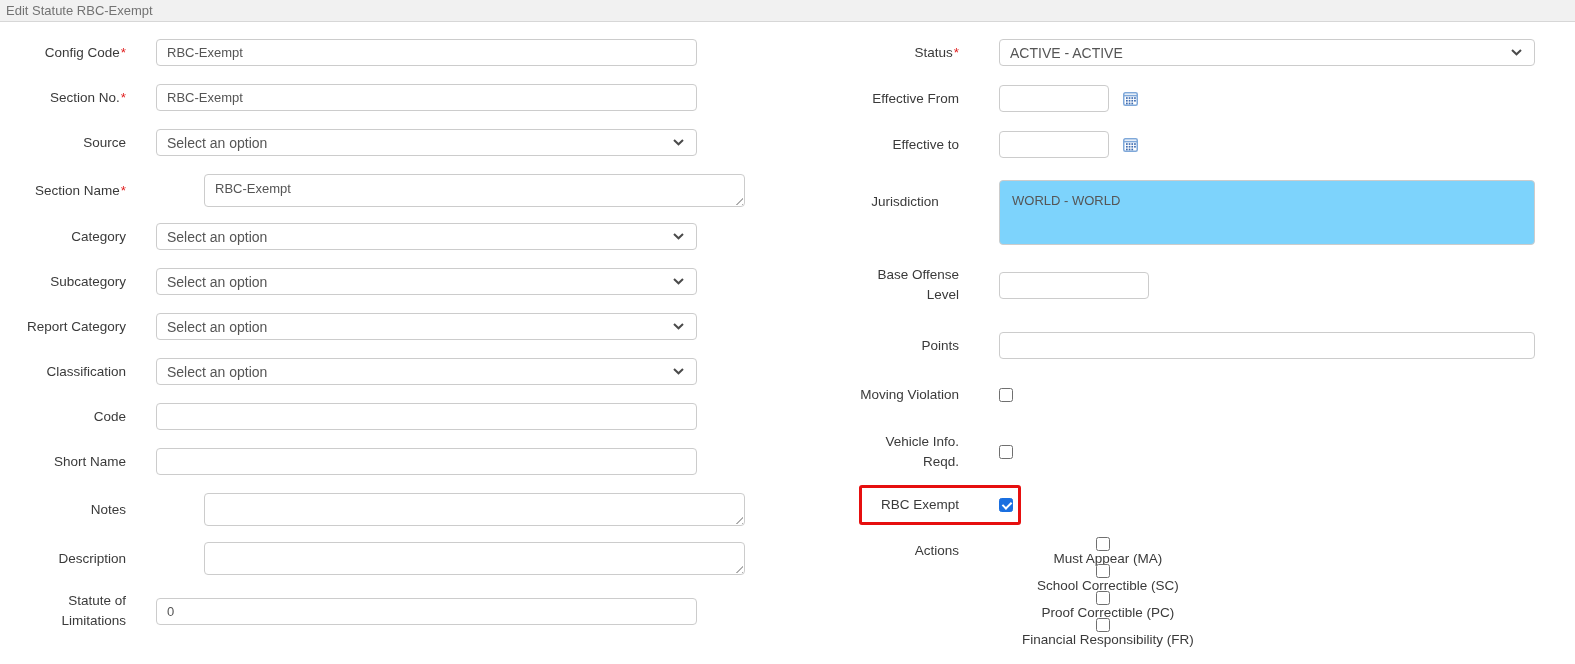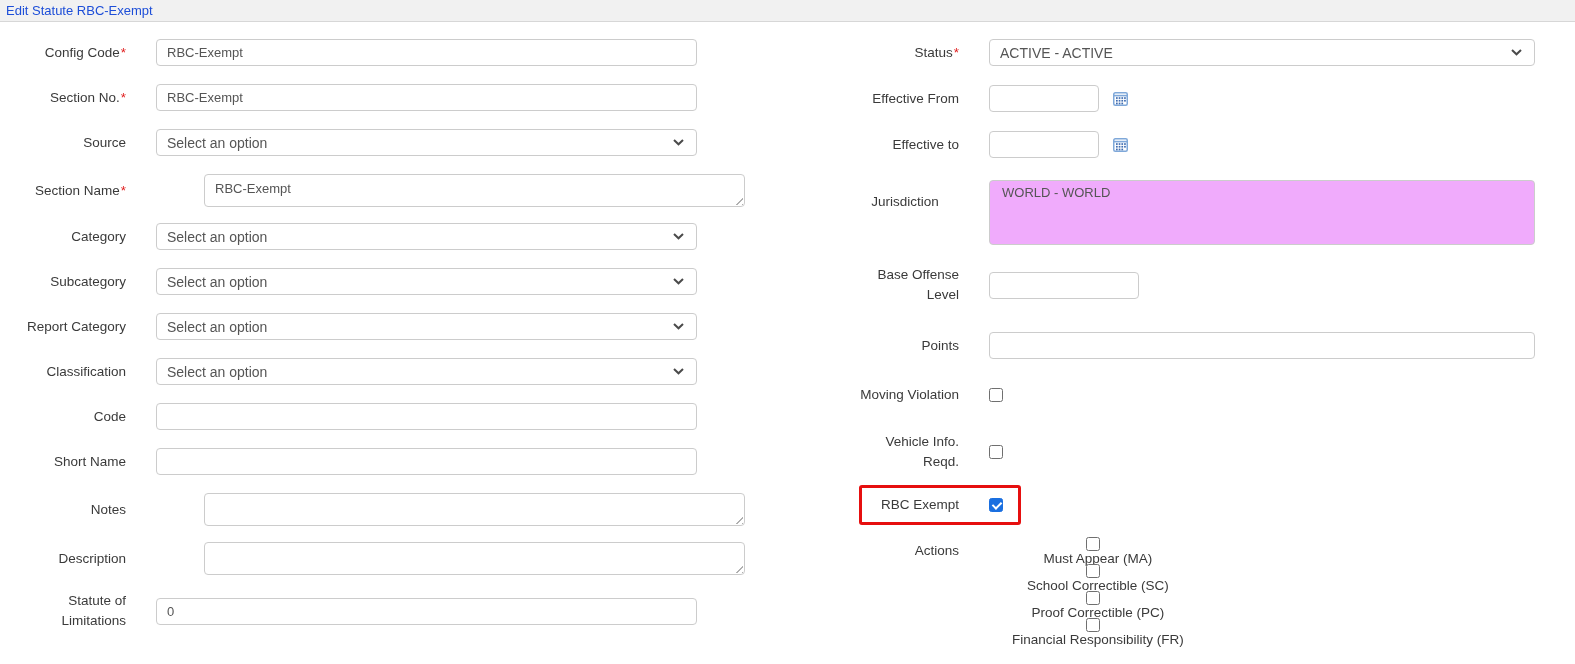--- a/index.html
+++ b/index.html
@@ -10,37 +10,37 @@
     --border-gray:#cccccc;
   }
   *{box-sizing:border-box;}
   html,body{margin:0;padding:0;background:#fff;}
   body{font-family:"Liberation Sans", sans-serif;}
   .page{width:1575px;height:664px;overflow:hidden;background:#fff;position:relative;}
 
   .header-bar{
     height:22px;background:#f1f1f1;border-bottom:1px solid #d7d7d7;
     display:flex;align-items:center;padding-left:6px;
-    font-size:13px;color:#1d4ed8;
+    font-size:13px;color:#737373;
   }
 
   .form-area{display:flex;padding-top:17px;}
   .col{display:flex;flex-direction:column;}
   .col-left{width:702px;}
   .col-right{width:684px;margin-left:149px;}
 
   .row{display:flex;align-items:center;margin-bottom:18px;}
   .row.ta-row{margin-bottom:16px;gap:48px;}
   .row.top{align-items:flex-start;}
 
   .lbl{
     font-size:13.5px;color:#3a3a3a;text-align:right;line-height:20px;
   }
   .col-left .lbl{width:126px;margin-right:30px;flex:0 0 126px;}
-  .col-right .lbl{width:108px;margin-right:30px;flex:0 0 108px;}
+  .col-right .lbl{width:108px;margin-right:40px;flex:0 0 108px;}
   .req{color:#e01e1e;margin-left:1px;}
 
   input.txt{
     height:27px;border:1px solid var(--border-gray);border-radius:4px;
     padding:0 10px;font-family:"Liberation Sans", sans-serif;
     font-size:13px;color:#555;outline:none;background:#fff;
   }
   .w-full-l{width:541px;}
   .w-full-r{width:546px;}
   .w-date{width:110px;}
@@ -60,21 +60,21 @@
     font-size:13px;color:#555;resize:none;outline:none;
   }
   .grip{
     position:absolute;right:2px;bottom:2px;width:10px;height:10px;
     background-image:repeating-linear-gradient(-45deg,#b0b0b0 0 1px,transparent 1px 4px);
     clip-path:polygon(100% 0,0 100%,100% 100%);
   }
 
   .jur-box{
     width:546px;height:65px;border:1px solid var(--border-gray);border-radius:4px;
-    padding:4px 12px;font-size:13px;color:#555;background:#f0abfc;
+    padding:12px 12px;font-size:13px;color:#555;background:#7dd3fc;
   }
 
   .cal-icon{margin-left:14px;display:flex;align-items:center;cursor:pointer;}
 
   .cb{
     width:14px;height:14px;border:1.5px solid #6f6f6f;border-radius:2.5px;
     background:#fff;display:inline-block;position:relative;flex:0 0 14px;cursor:pointer;
   }
   .cb.checked{background:var(--accent-blue);border-color:var(--accent-blue);}
   .cb.checked::after{

